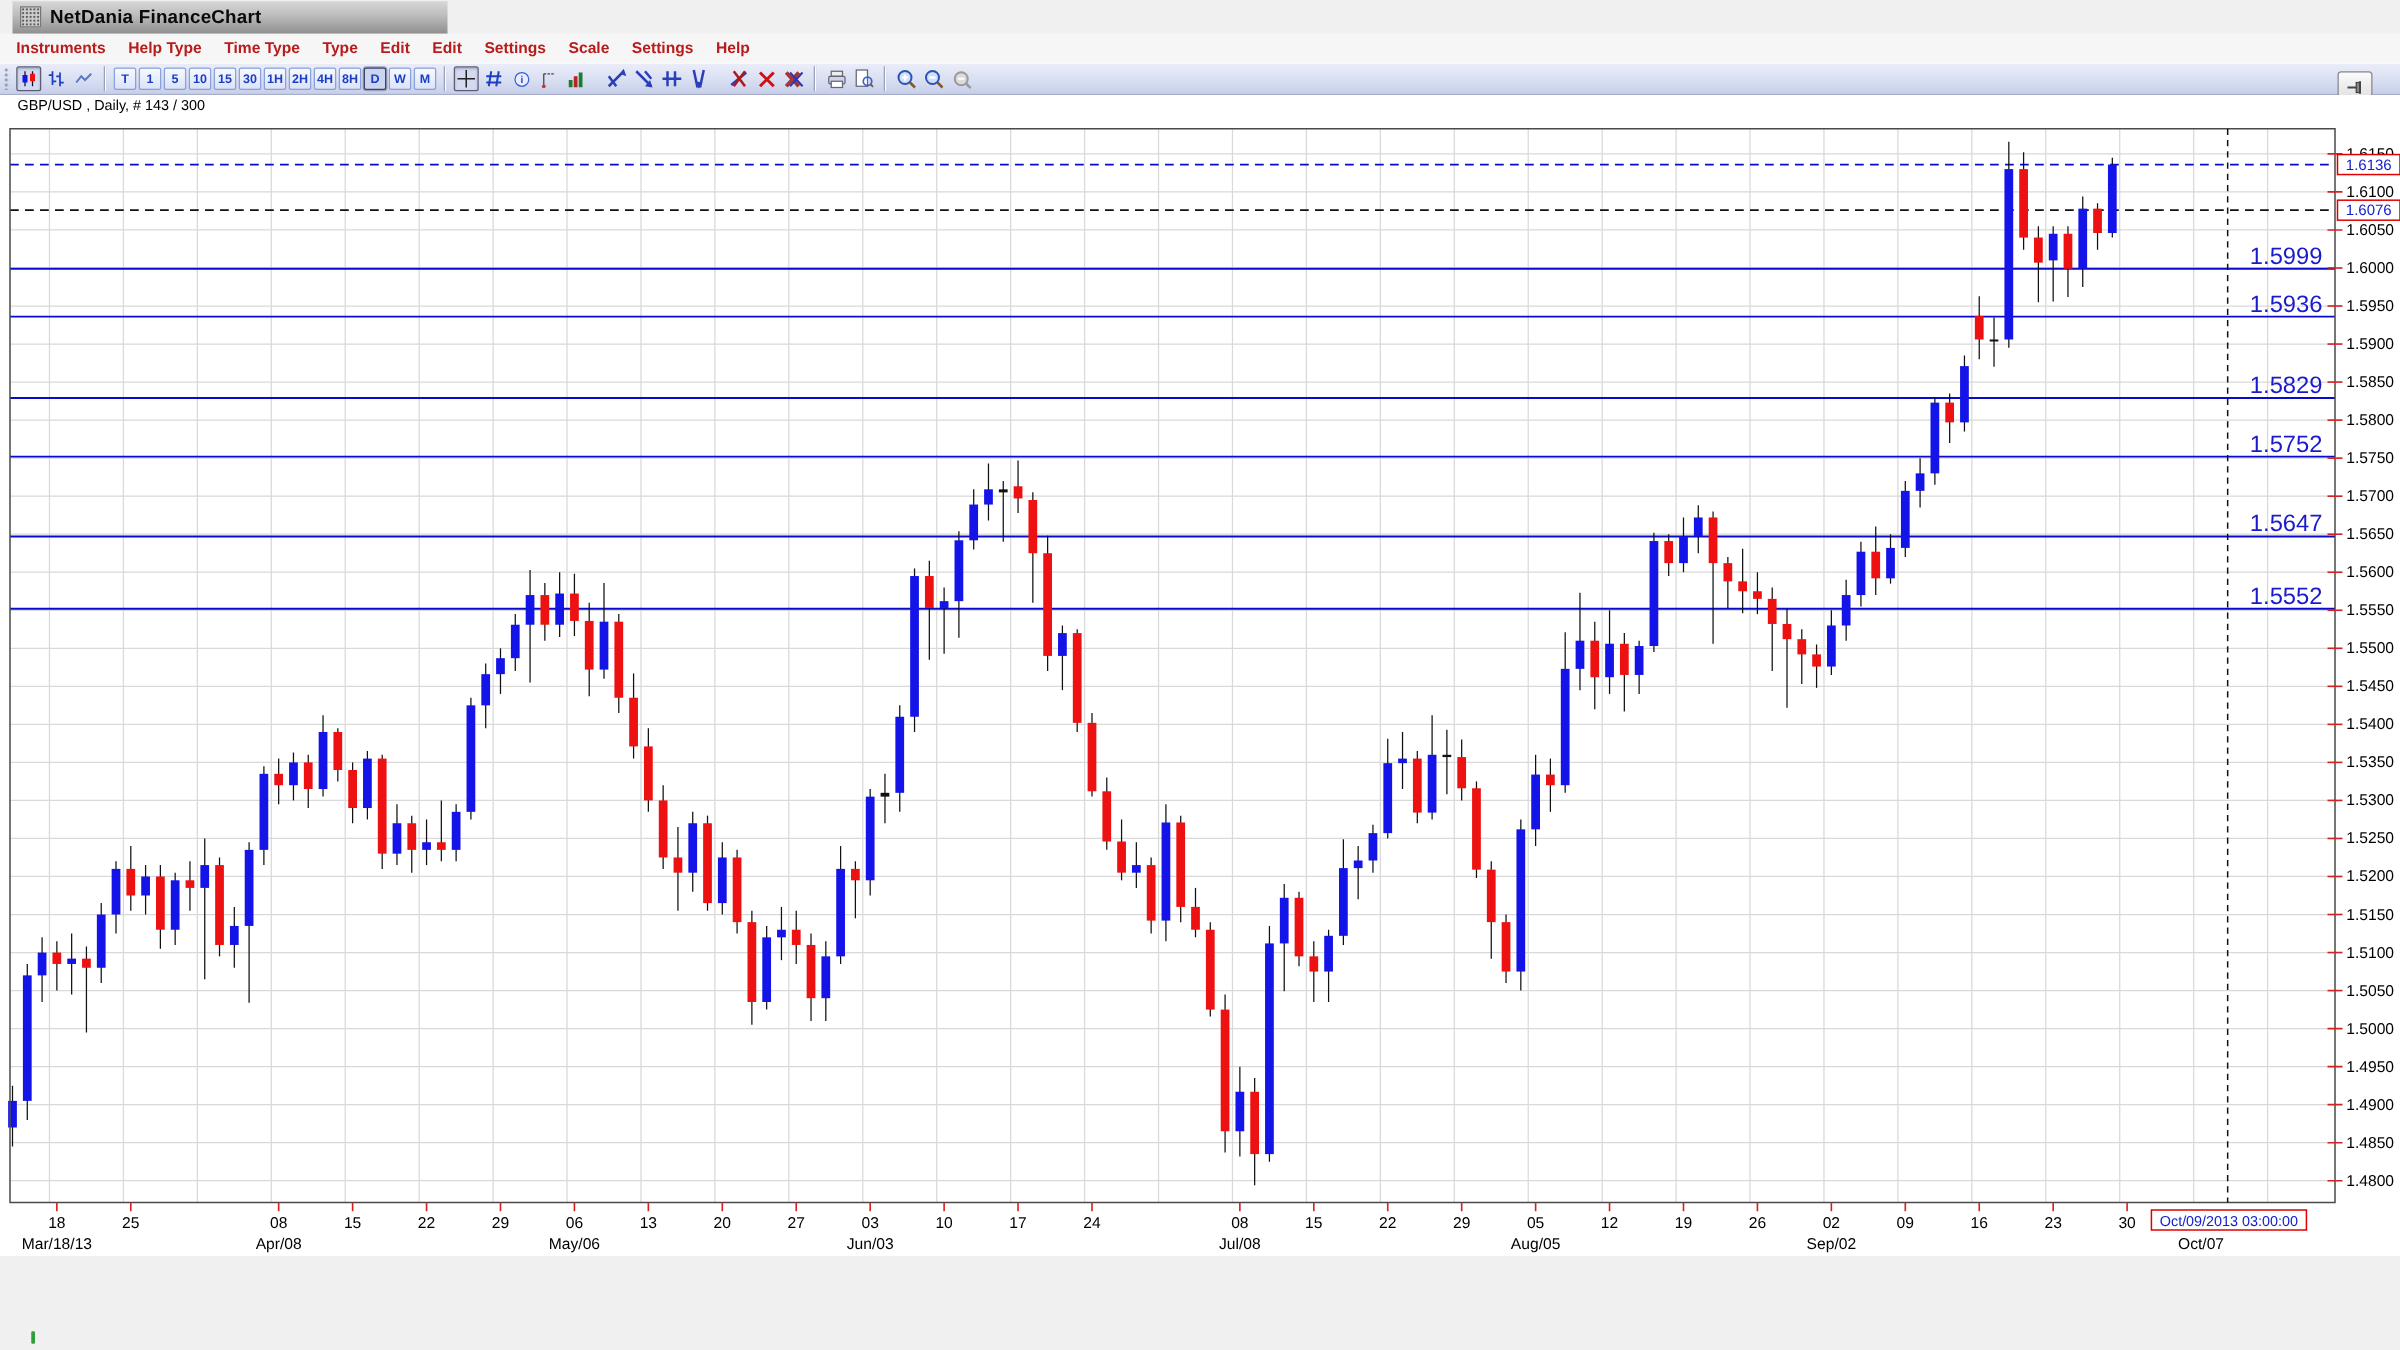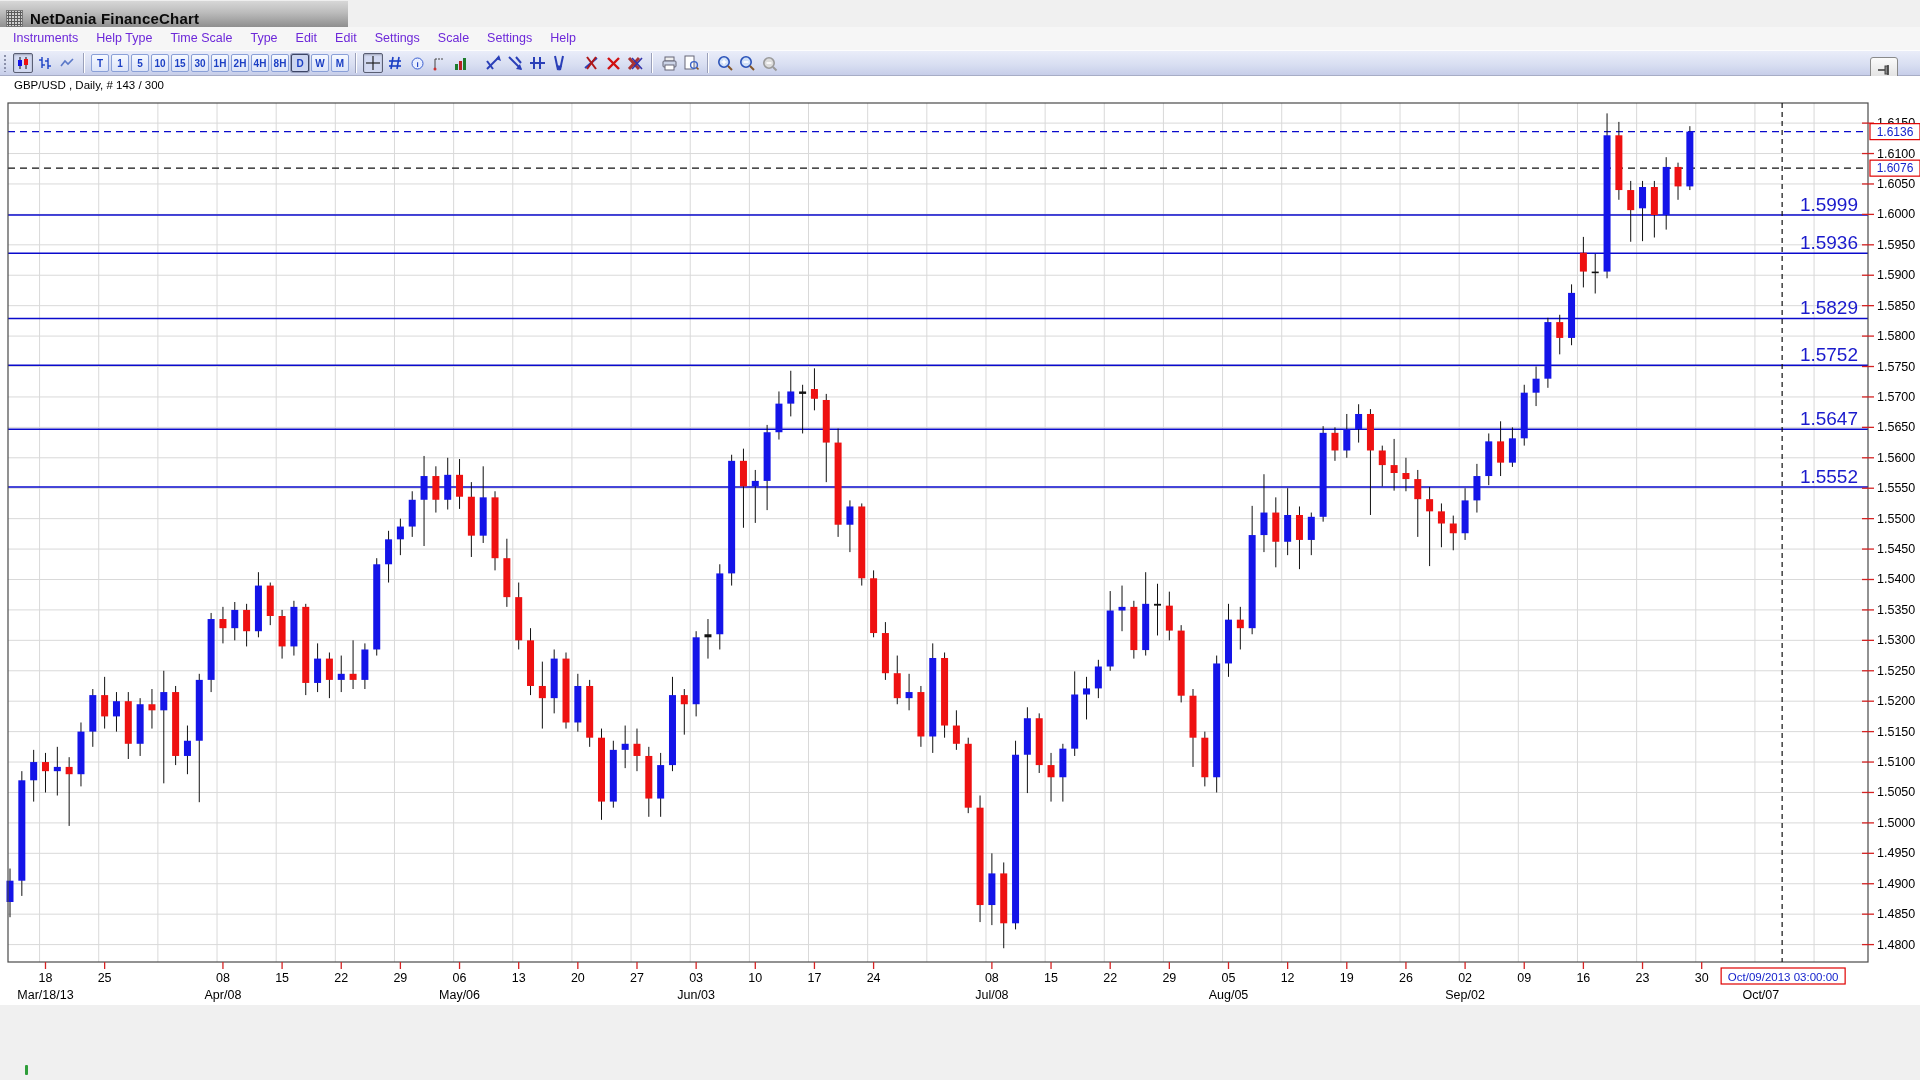--- a/index.html
+++ b/index.html
@@ -1,28 +1,28 @@
 <!DOCTYPE html>
 <html><head>
 <meta charset="utf-8">
 <style>
   html,body{margin:0;padding:0;background:#f0f0f0;font-family:"Liberation Sans",sans-serif;}
   #app{position:relative;width:1920px;height:1080px;background:#f0f0f0;overflow:hidden;}
   
-  #titlebar{position:absolute;left:0;top:0;width:348px;height:27px;
+  #titlebar{position:absolute;left:10px;top:0;width:348px;height:27px;
     background:linear-gradient(180deg,#d9d9d9 0%,#bdbdbd 45%,#8f8f8f 100%);
-    display:flex;align-items:flex-end;box-shadow:inset 0 1px 0 #eee;}
+    display:flex;align-items:center;box-shadow:inset 0 1px 0 #eee;}
   #title-icon{width:15px;height:15px;margin:0 7px 0 6px;background-color:#cfcfcf;
     background-image:radial-gradient(#5a5a5a 1px, transparent 1.2px);background-size:3px 3px;
     border:1px solid #777;}
   #window-title{font-size:15px;font-weight:bold;color:#0a0a0a;letter-spacing:.2px;}
   
   #menubar{position:absolute;left:0;top:27px;width:1920px;height:23px;background:#f6f6f6;
     display:flex;align-items:center;padding-left:4px;box-sizing:border-box;}
-  .menu-item{font-size:12.5px;font-weight:normal;color:#6d28d9;padding:0 9px;line-height:23px;cursor:default;}
+  .menu-item{font-size:12.5px;font-weight:bold;color:#b91c1c;padding:0 9px;line-height:23px;cursor:default;}
   
   #toolbar{position:absolute;left:0;top:50px;width:1920px;height:26px;
     background:linear-gradient(180deg,#eaedf9 0%,#d9dff2 55%,#c7cee9 100%);
     border-top:1px solid #fdfdfd;border-bottom:1px solid #a7adc6;
     display:flex;align-items:center;box-sizing:border-box;}
   #drag-handle{width:5px;height:18px;margin:0 4px 0 3px;
     background-image:radial-gradient(#8a90aa 1px, transparent 1.2px);background-size:4px 4px;}
   .tbtn{width:20px;height:20px;margin:0 1px;display:flex;align-items:center;justify-content:center;
     border:1px solid transparent;border-radius:2px;box-sizing:border-box;}
   .tbtn.active{border:1px solid #5a5f74;background:#d3daf2;box-shadow:inset 0 1px 2px rgba(0,0,0,.25);}
@@ -47,21 +47,21 @@
 <div id="app">
 
   <div id="titlebar">
     <div id="title-icon"></div>
     <div id="window-title">NetDania FinanceChart</div>
   </div>
 
   <div id="menubar">
     <span class="menu-item">Instruments</span>
     <span class="menu-item">Help Type</span>
-    <span class="menu-item">Time Scale</span>
+    <span class="menu-item">Time Type</span>
     <span class="menu-item">Type</span>
     <span class="menu-item">Edit</span>
     <span class="menu-item">Edit</span>
     <span class="menu-item">Settings</span>
     <span class="menu-item">Scale</span>
     <span class="menu-item">Settings</span>
     <span class="menu-item">Help</span>
   </div>
 
   <div id="toolbar">

